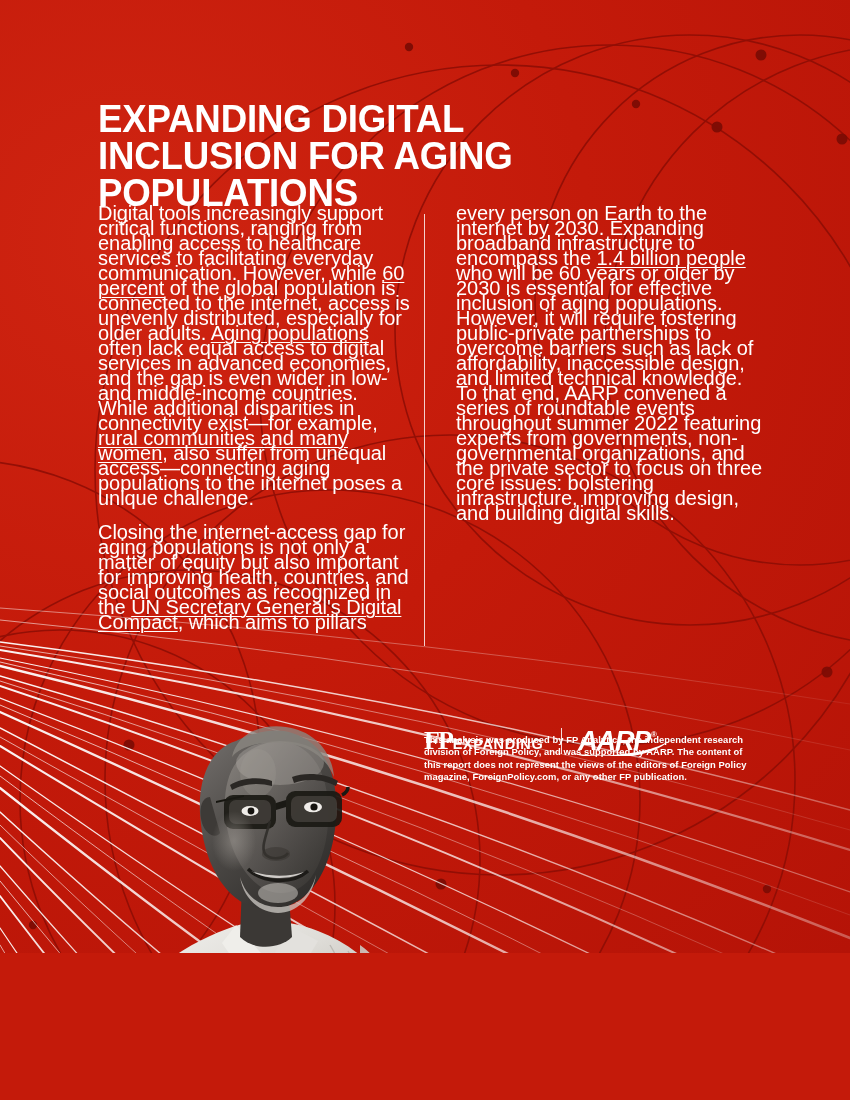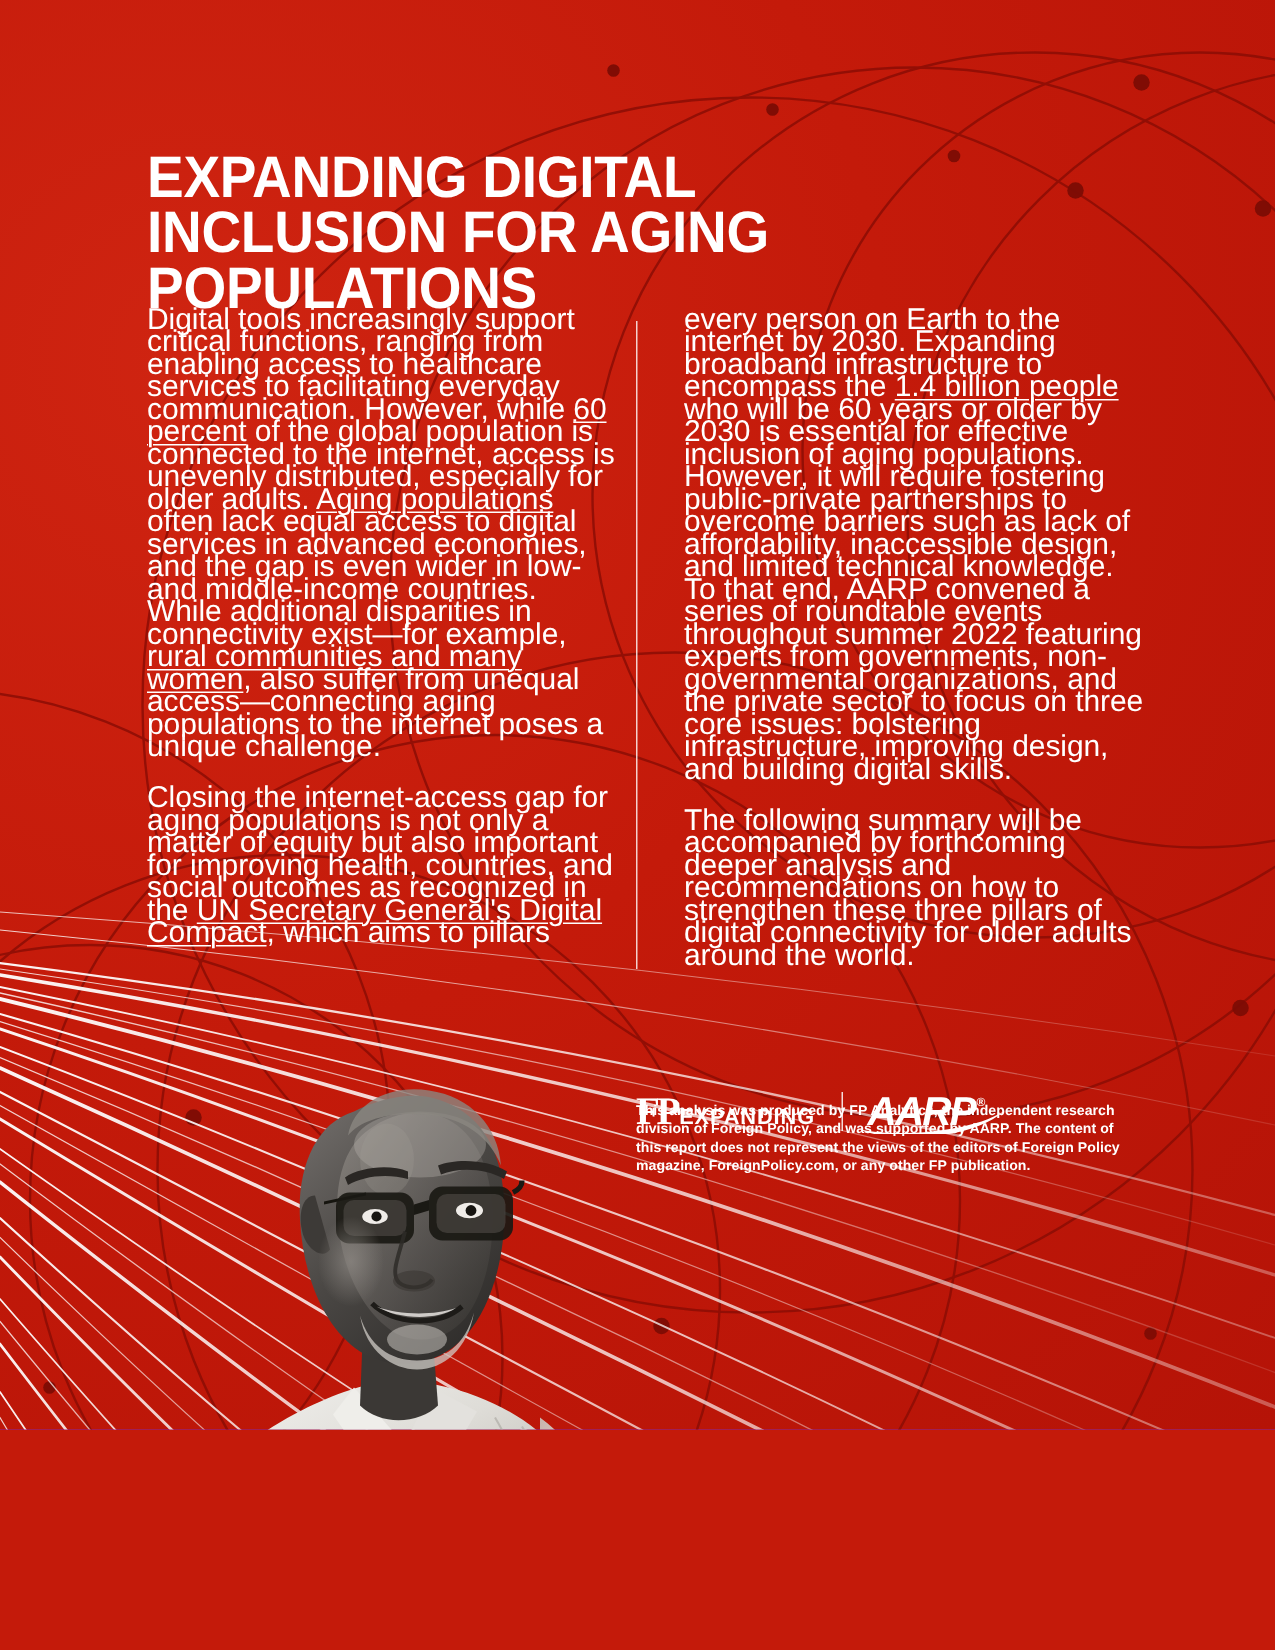--- a/index.html
+++ b/index.html
@@ -325,21 +325,20 @@
 
     <div class="col col-left">
       <p class="para"><span>Digital tools increasingly support critical functions, ranging from enabling access to healthcare services to facilitating everyday communication. However, while </span><a class="lnk" href="#">60 percent</a><span> of the global population is connected to the internet, access is unevenly distributed, especially for older adults. </span><a class="lnk" href="#">Aging populations</a><span> often lack equal access to digital services in advanced economies, and the gap is even wider in low- and middle-income countries. While additional disparities in connectivity exist—for example, </span><a class="lnk" href="#">rural communities and many women</a><span>, also suffer from unequal access—connecting aging populations to the internet poses a unique challenge.</span></p>
 
       <p class="para"><span>Closing the internet-access gap for aging populations is not only a matter of equity but also important for improving health, countries, and social outcomes as recognized in the </span><a class="lnk" href="#">UN Secretary General's Digital Compact</a><span>, which aims to pillars</span></p>
     </div>
 
     <div class="col col-right">
       <p class="para"><span>every person on Earth to the internet by 2030. Expanding broadband infrastructure to encompass the </span><a class="lnk" href="#">1.4 billion people</a><span> who will be 60 years or older by 2030 is essential for effective inclusion of aging populations. However, it will require fostering public-private partnerships to overcome barriers such as lack of affordability, inaccessible design, and limited technical knowledge. To that end, AARP convened a series of roundtable events throughout summer 2022 featuring experts from governments, non-governmental organizations, and the private sector to focus on three core issues: bolstering infrastructure, improving design, and building digital skills.</span></p>
 
-      <p class="para">The following summary will be accompanied by forthcoming deeper analysis and recommendations on how to strengthen these three pillars of digital connectivity for older adults around the world.</p>
     </div>
   </div>
 
   <div class="logos">
     <div class="fp-logo">
       <span class="fp-mark">FP</span>
       <span class="fp-word">EXPANDING</span>
     </div>
 
     <div class="logo-sep"></div>

